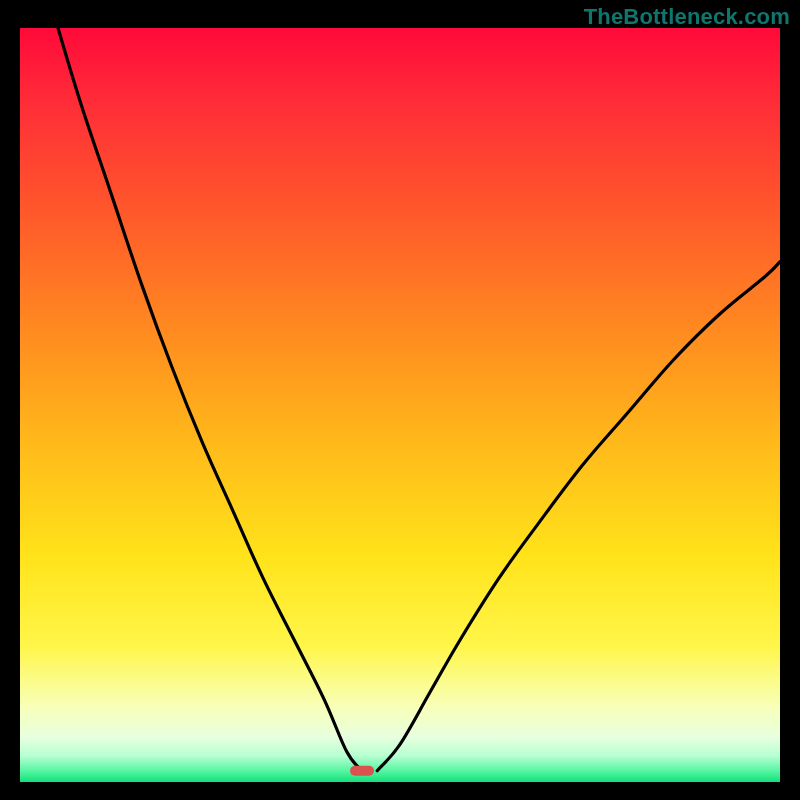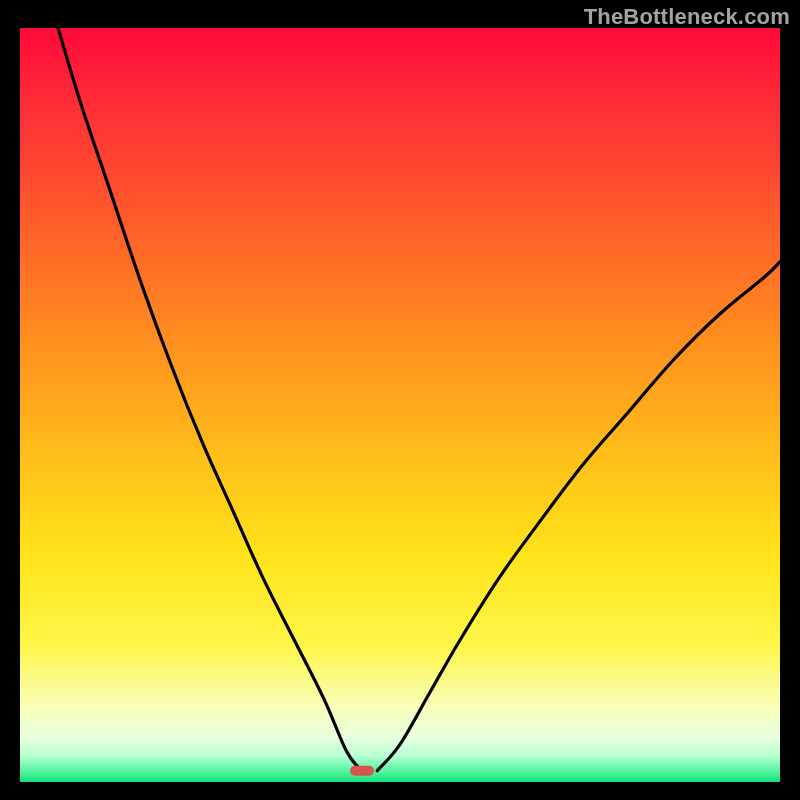--- a/index.html
+++ b/index.html
@@ -14,21 +14,21 @@
   .frame {
     position: relative;
     width: 800px;
     height: 800px;
     background: #000;
   }
   .watermark {
     position: absolute;
     top: 4px;
     right: 10px;
-    color: #a3a3a3;
+    color: #0f766e;
     font-size: 22px;
     font-weight: 600;
     letter-spacing: 0.2px;
     z-index: 10;
   }
   .plot {
     position: absolute;
     left: 20px;
     top: 28px;
     width: 760px;

